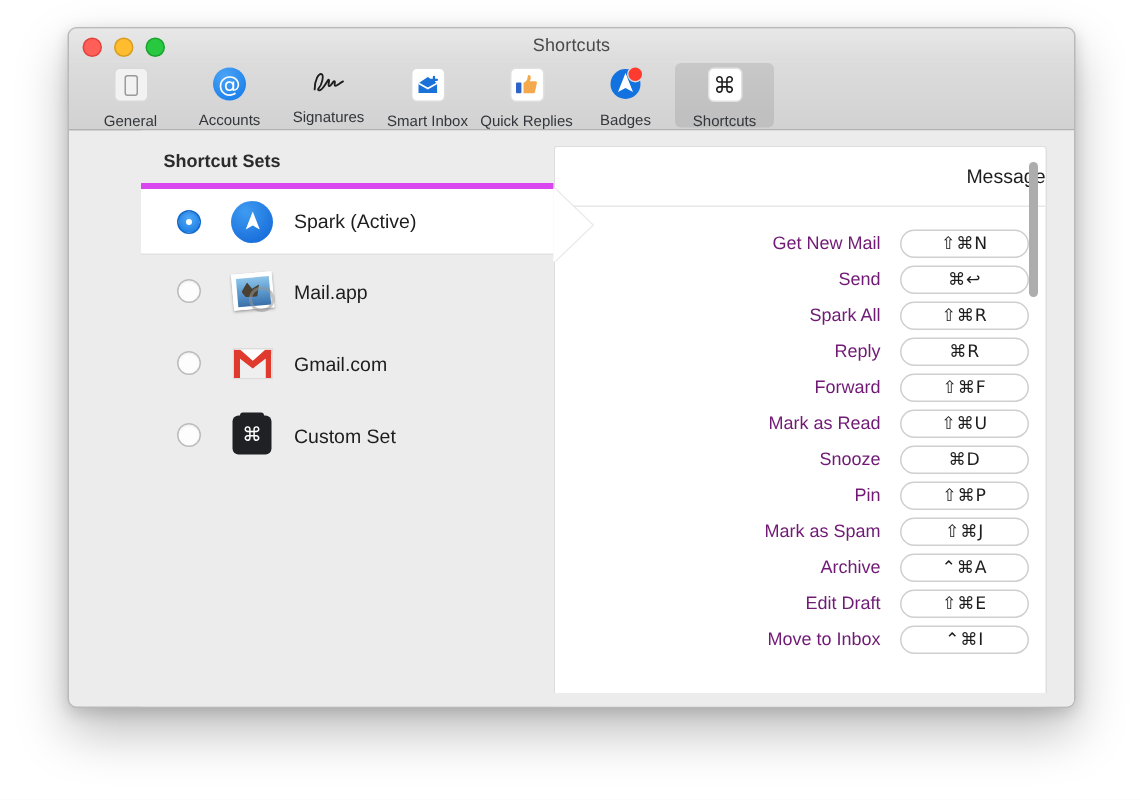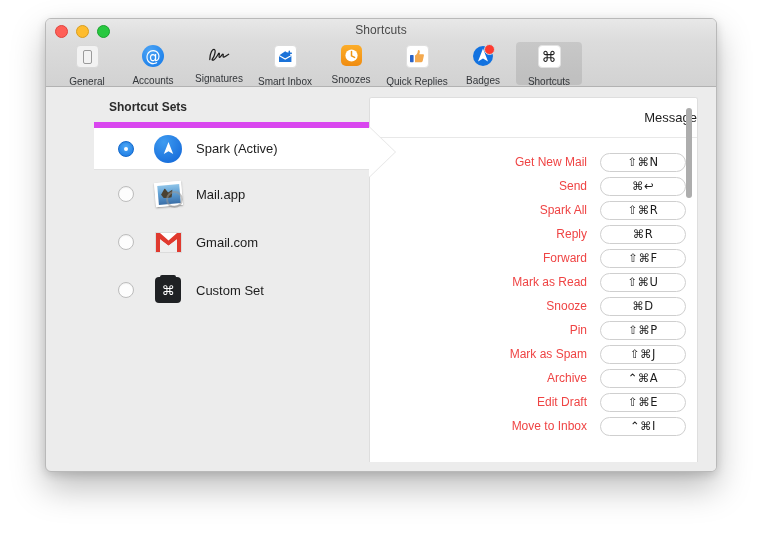--- a/index.html
+++ b/index.html
@@ -192,21 +192,21 @@
   .sb-row {
     position: relative;
     height: 48px;
     display: flex;
     align-items: center;
     padding-left: 24px;
     box-sizing: border-box;
   }
   .sb-row.active {
     background: #ffffff;
-    border-top: 6px solid #d946ef;
+    border-top: 4px solid #d946ef;
     border-bottom: 1px solid #e2e2e2;
   }
   
   .sb-row.active .pointer {
     position: absolute;
     left: 100%;
     top: -1px;
     width: 0; height: 0;
     border-top: 25px solid transparent;
     border-bottom: 25px solid transparent;
@@ -338,21 +338,21 @@
     height: 24px;
     display: flex;
     align-items: center;
     justify-content: flex-start;
     padding-left: 20px;
   }
   .srow .slabel {
     width: 210px;
     text-align: right;
     font-size: 12px;
-    color: #ef4444;
+    color: #701a75;
     padding-right: 13px;
     box-sizing: border-box;
     white-space: nowrap;
   }
   .keycap {
     width: 86px;
     height: 19px;
     border-radius: 10px;
     border: 1px solid #cfcfcf;
     background: #ffffff;
@@ -439,31 +439,20 @@
               <path d="M1 5.5 L7.2 1.3 L13.4 5.5 L13.4 12 L1 12 Z" fill="#1a72d8"></path>
               <path d="M1 5.5 L7.2 9 L13.4 5.5" fill="none" stroke="#fff" stroke-width="1.1"></path>
               <path d="M11.3 1.2 L11.3 5.2 M9.3 3.2 L13.3 3.2" stroke="#1a72d8" stroke-width="1.5" stroke-linecap="round"></path>
             </svg>
           </span>
         </span>
         <span class="tblabel">Smart Inbox</span>
       </div>
 
 
-      <div class="tbitem">
-        <span class="tbicon">
-          <span class="ic-snoozes">
-            <svg width="15" height="15" viewBox="0 0 15 15">
-              <circle cx="7.5" cy="7.5" r="6.1" fill="#ffffff"></circle>
-              <path d="M7.5 3.6 L7.5 7.8 L10.6 9.4" stroke="#f09512" stroke-width="1.5" fill="none" stroke-linecap="round"></path>
-            </svg>
-          </span>
-        </span>
-        <span class="tblabel">Snoozes</span>
-      </div>
 
       <div class="tbitem">
         <span class="tbicon">
           <span class="ic-quick">
             <svg width="16" height="15" viewBox="0 0 16 15">
               <rect x="1" y="6" width="3.6" height="7.2" rx="0.7" fill="#2b63c6"></rect>
               <path d="M6 13.2 L6 6.4 C6 6.4 8.1 5.3 8.6 3.4 C8.9 2.1 8.7 1 9.6 1 C10.6 1 11 2 10.8 3.3 C10.7 4.3 10.2 5.2 10.2 5.2 L14 5.2 C14.7 5.2 15.1 5.8 14.9 6.5 L13.7 12.1 C13.5 12.8 13.1 13.2 12.4 13.2 Z" fill="#f4a94e"></path>
             </svg>
           </span>
         </span>

